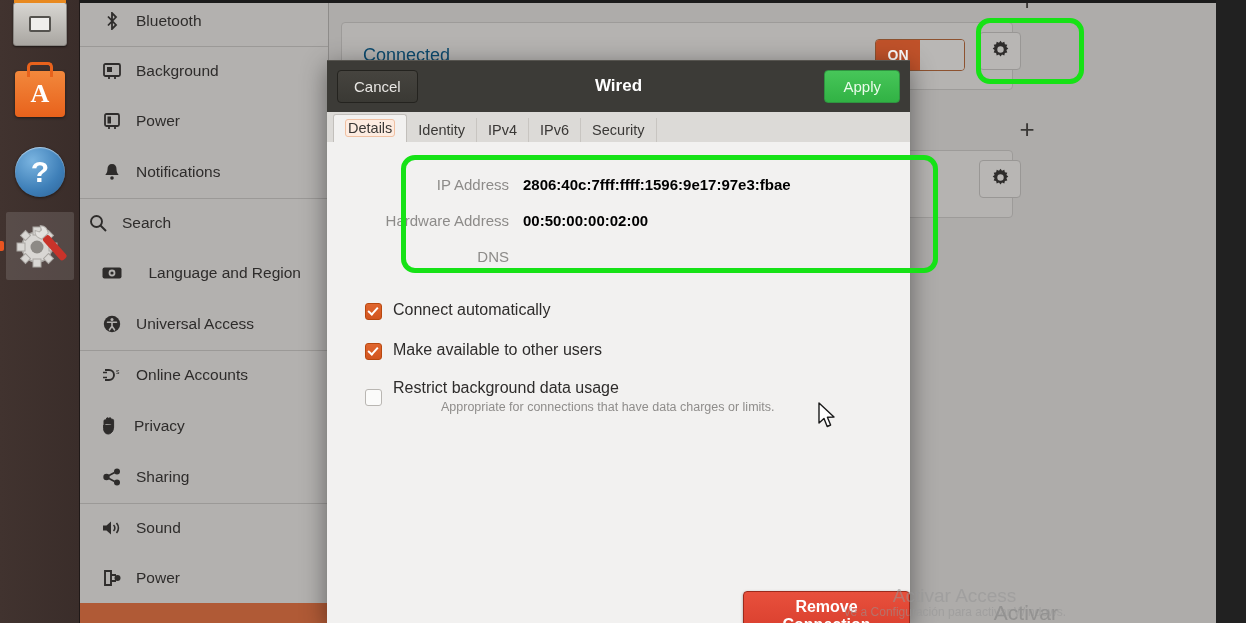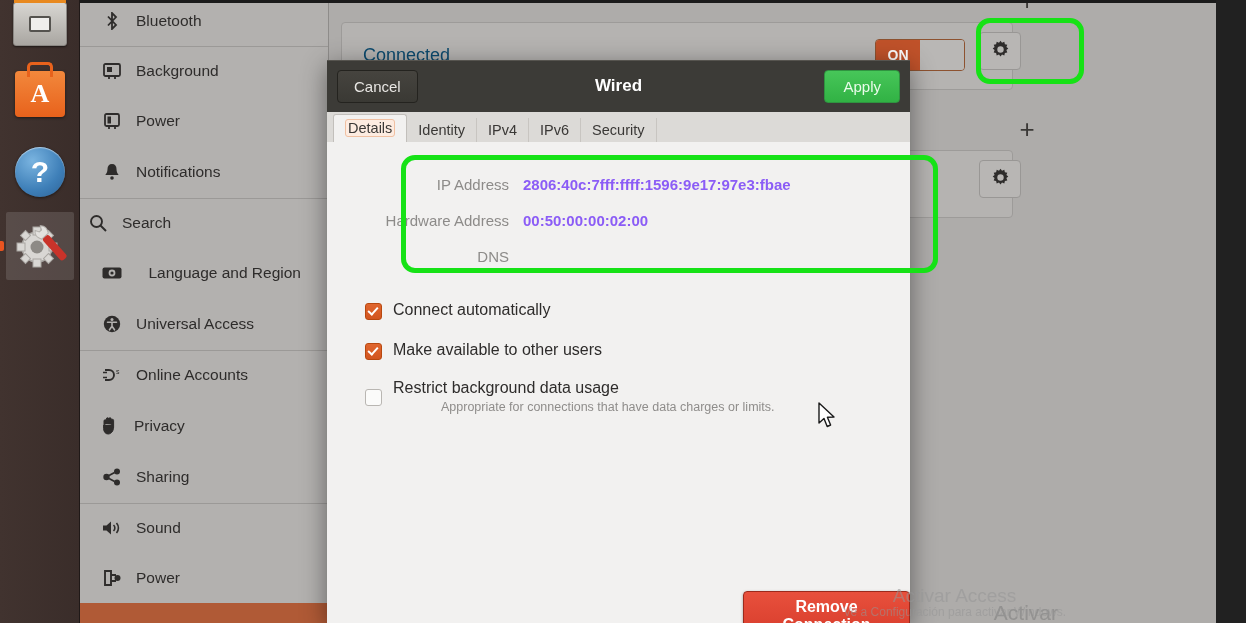--- a/index.html
+++ b/index.html
@@ -156,21 +156,21 @@
   .tab.active .tab-inner{
     display:inline-block;padding:0 2px;border:1px solid #f0c0a2;border-radius:3px;
     background:#fdece1;
   }
   #dlg-body{position:absolute;left:0;right:0;top:82px;bottom:0;background:#f2f1f0;}
 
   .kv{position:absolute;display:flex;align-items:baseline;}
   .kv .k{
     width:160px;text-align:right;color:#8d8b89;font-size:15px;padding-right:14px;
   }
-  .kv .v{color:#8b5cf6;font-size:15px;font-weight:bold;}
+  .kv .v{color:#000000;font-size:15px;font-weight:bold;}
 
   .chk-row{position:absolute;display:flex;align-items:flex-start;gap:11px;}
   .box{
     width:15px;height:15px;border-radius:3px;flex:0 0 15px;margin-top:3px;
     border:1px solid #b9b6b2;background:#fbfbfa;
   }
   .box.on{
     background:linear-gradient(to bottom,#e0662e,#d2551f);border-color:#b8480f;
     position:relative;
   }

